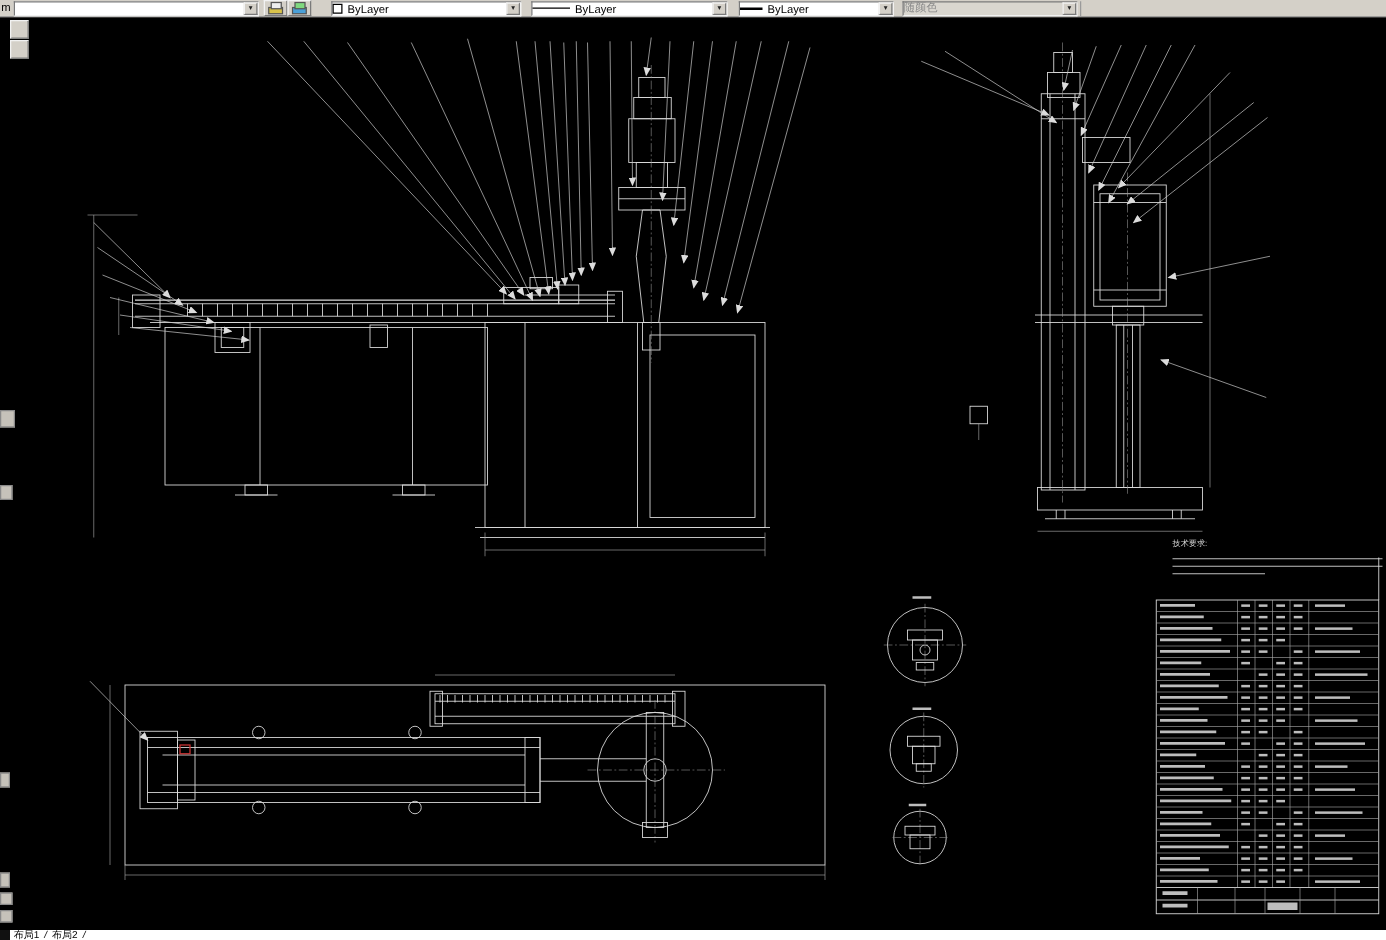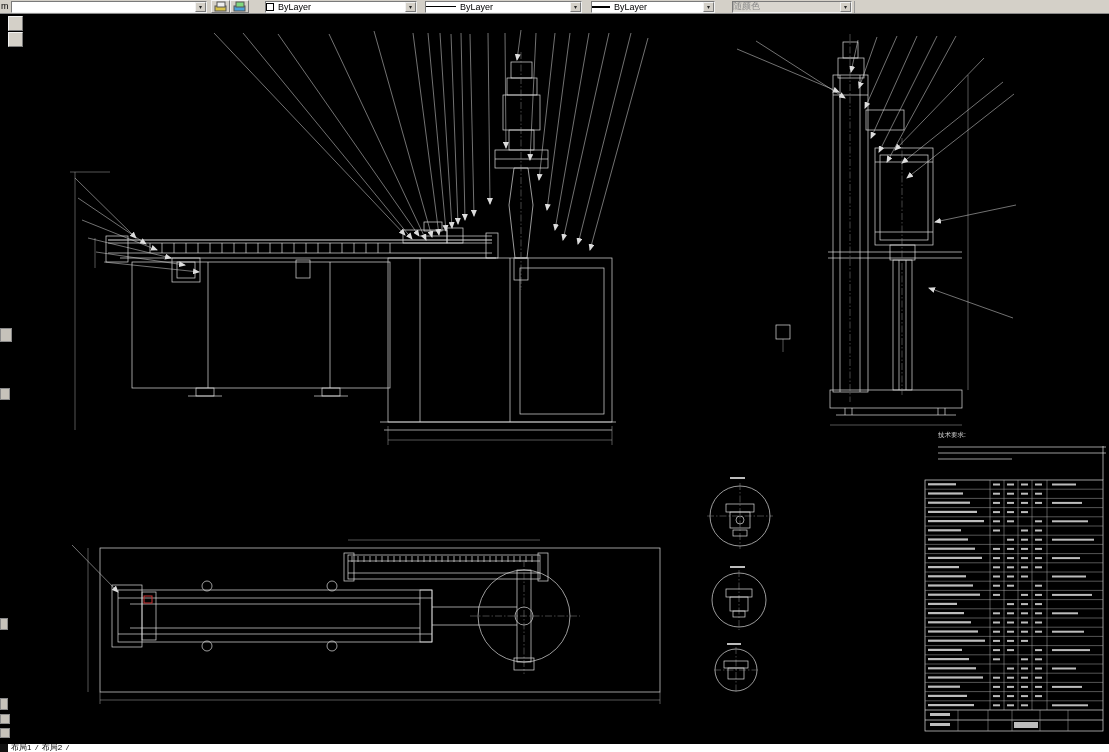--- a/index.html
+++ b/index.html
@@ -85,21 +85,21 @@
       <span>ByLayer</span>
       <span class="arrow">▾</span>
     </div>
 
     <div class="combo" style="width:124px;margin-left:9px">
       <span class="lt-line" style="width:18px;height:2px"></span>
       <span>ByLayer</span>
       <span class="arrow">▾</span>
     </div>
 
-    <div class="combo disabled" style="width:120px;margin-left:17px">
+    <div class="combo disabled" style="width:140px;margin-left:7px">
       <span>随颜色</span>
       <span class="arrow">▾</span>
     </div>
 
     <span class="sep-v"></span>
   </div>
 
   <div class="canvas">
 
     <svg id="cad" viewBox="0 14 1109 730" width="1109" height="730">

